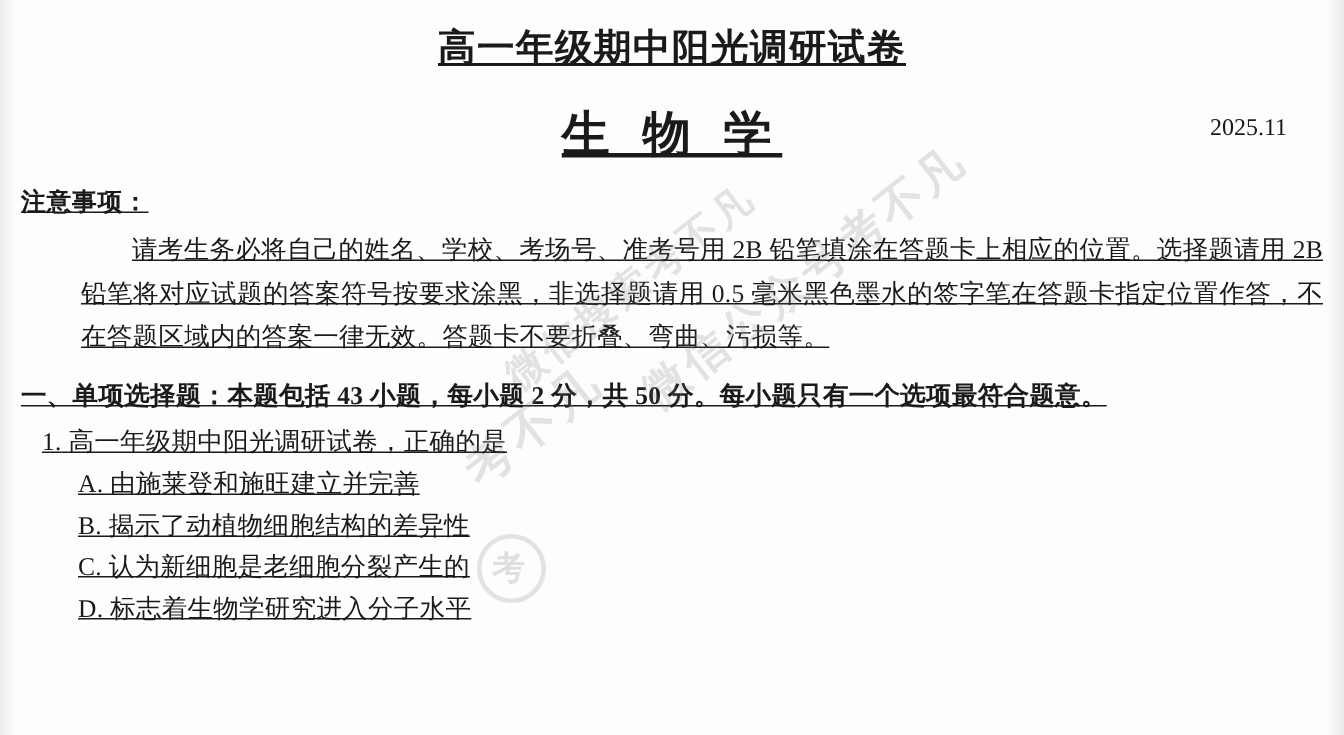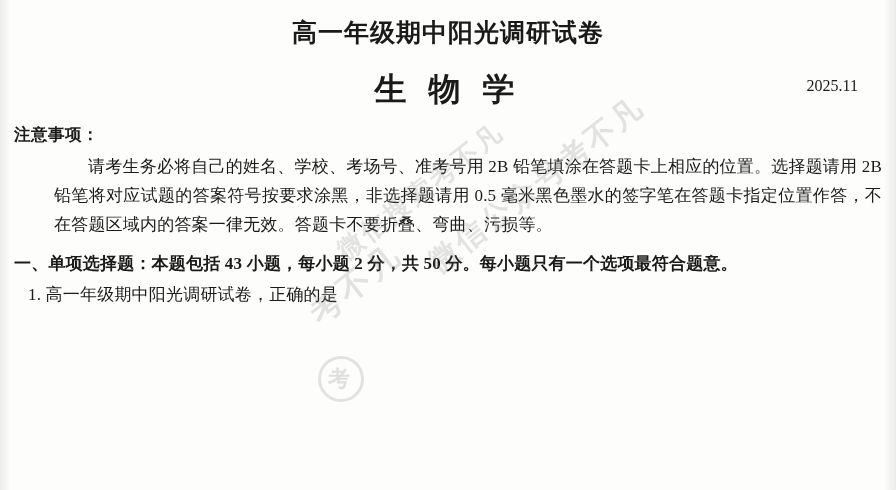--- a/index.html
+++ b/index.html
@@ -15,20 +15,21 @@
     overflow: hidden;
     position: relative;
   }
   .page {
     position: relative;
     width: 896px;
     height: 490px;
     box-sizing: border-box;
     padding: 8px 14px 0 14px;
     overflow: hidden;
+    text-decoration: underline;
   }
   .doc-title {
     text-align: center;
     font-size: 25px;
     font-weight: bold;
     letter-spacing: 1px;
     margin-top: 10px;
     line-height: 1.2;
   }
   .subject-row {
@@ -181,20 +182,26 @@
     <span class="indent">请考生务必将自己的姓名、学校、考场号、准考号用 2B 铅笔填涂在答题卡上相应的位置。选择题请用 2B 铅笔将对应试题的答案符号按要求涂黑，非选择题请用 0.5 毫米黑色墨水的签字笔在答题卡指定位置作答，不在答题区域内的答案一律无效。答题卡不要折叠、弯曲、污损等。</span>
   </div>
 
   <div class="section-heading">一、单项选择题：本题包括 43 小题，每小题 2 分，共 50 分。每小题只有一个选项最符合题意。</div>
 
   <div class="question">
     <div class="q-stem">
       <span>1.</span>
       <span>高一年级期中阳光调研试卷，正确的是</span>
     </div>
+    <div class="options">
+      <div class="option">A. 由施莱登和施旺建立并完善</div>
+      <div class="option">B. 揭示了动植物细胞结构的差异性</div>
+      <div class="option">C. 认为新细胞是老细胞分裂产生的</div>
+      <div class="option">D. 标志着生物学研究进入分子水平</div>
+    </div>
   </div>
 
   <div class="watermark">
     <div class="wm-text wm1">考不凡</div>
     <div class="wm-text wm2">微信搜索考不凡</div>
     <div class="wm-text wm3">微信公众号考不凡</div>
     <div class="wm-circle">
       <span>考</span>
     </div>
   </div>

